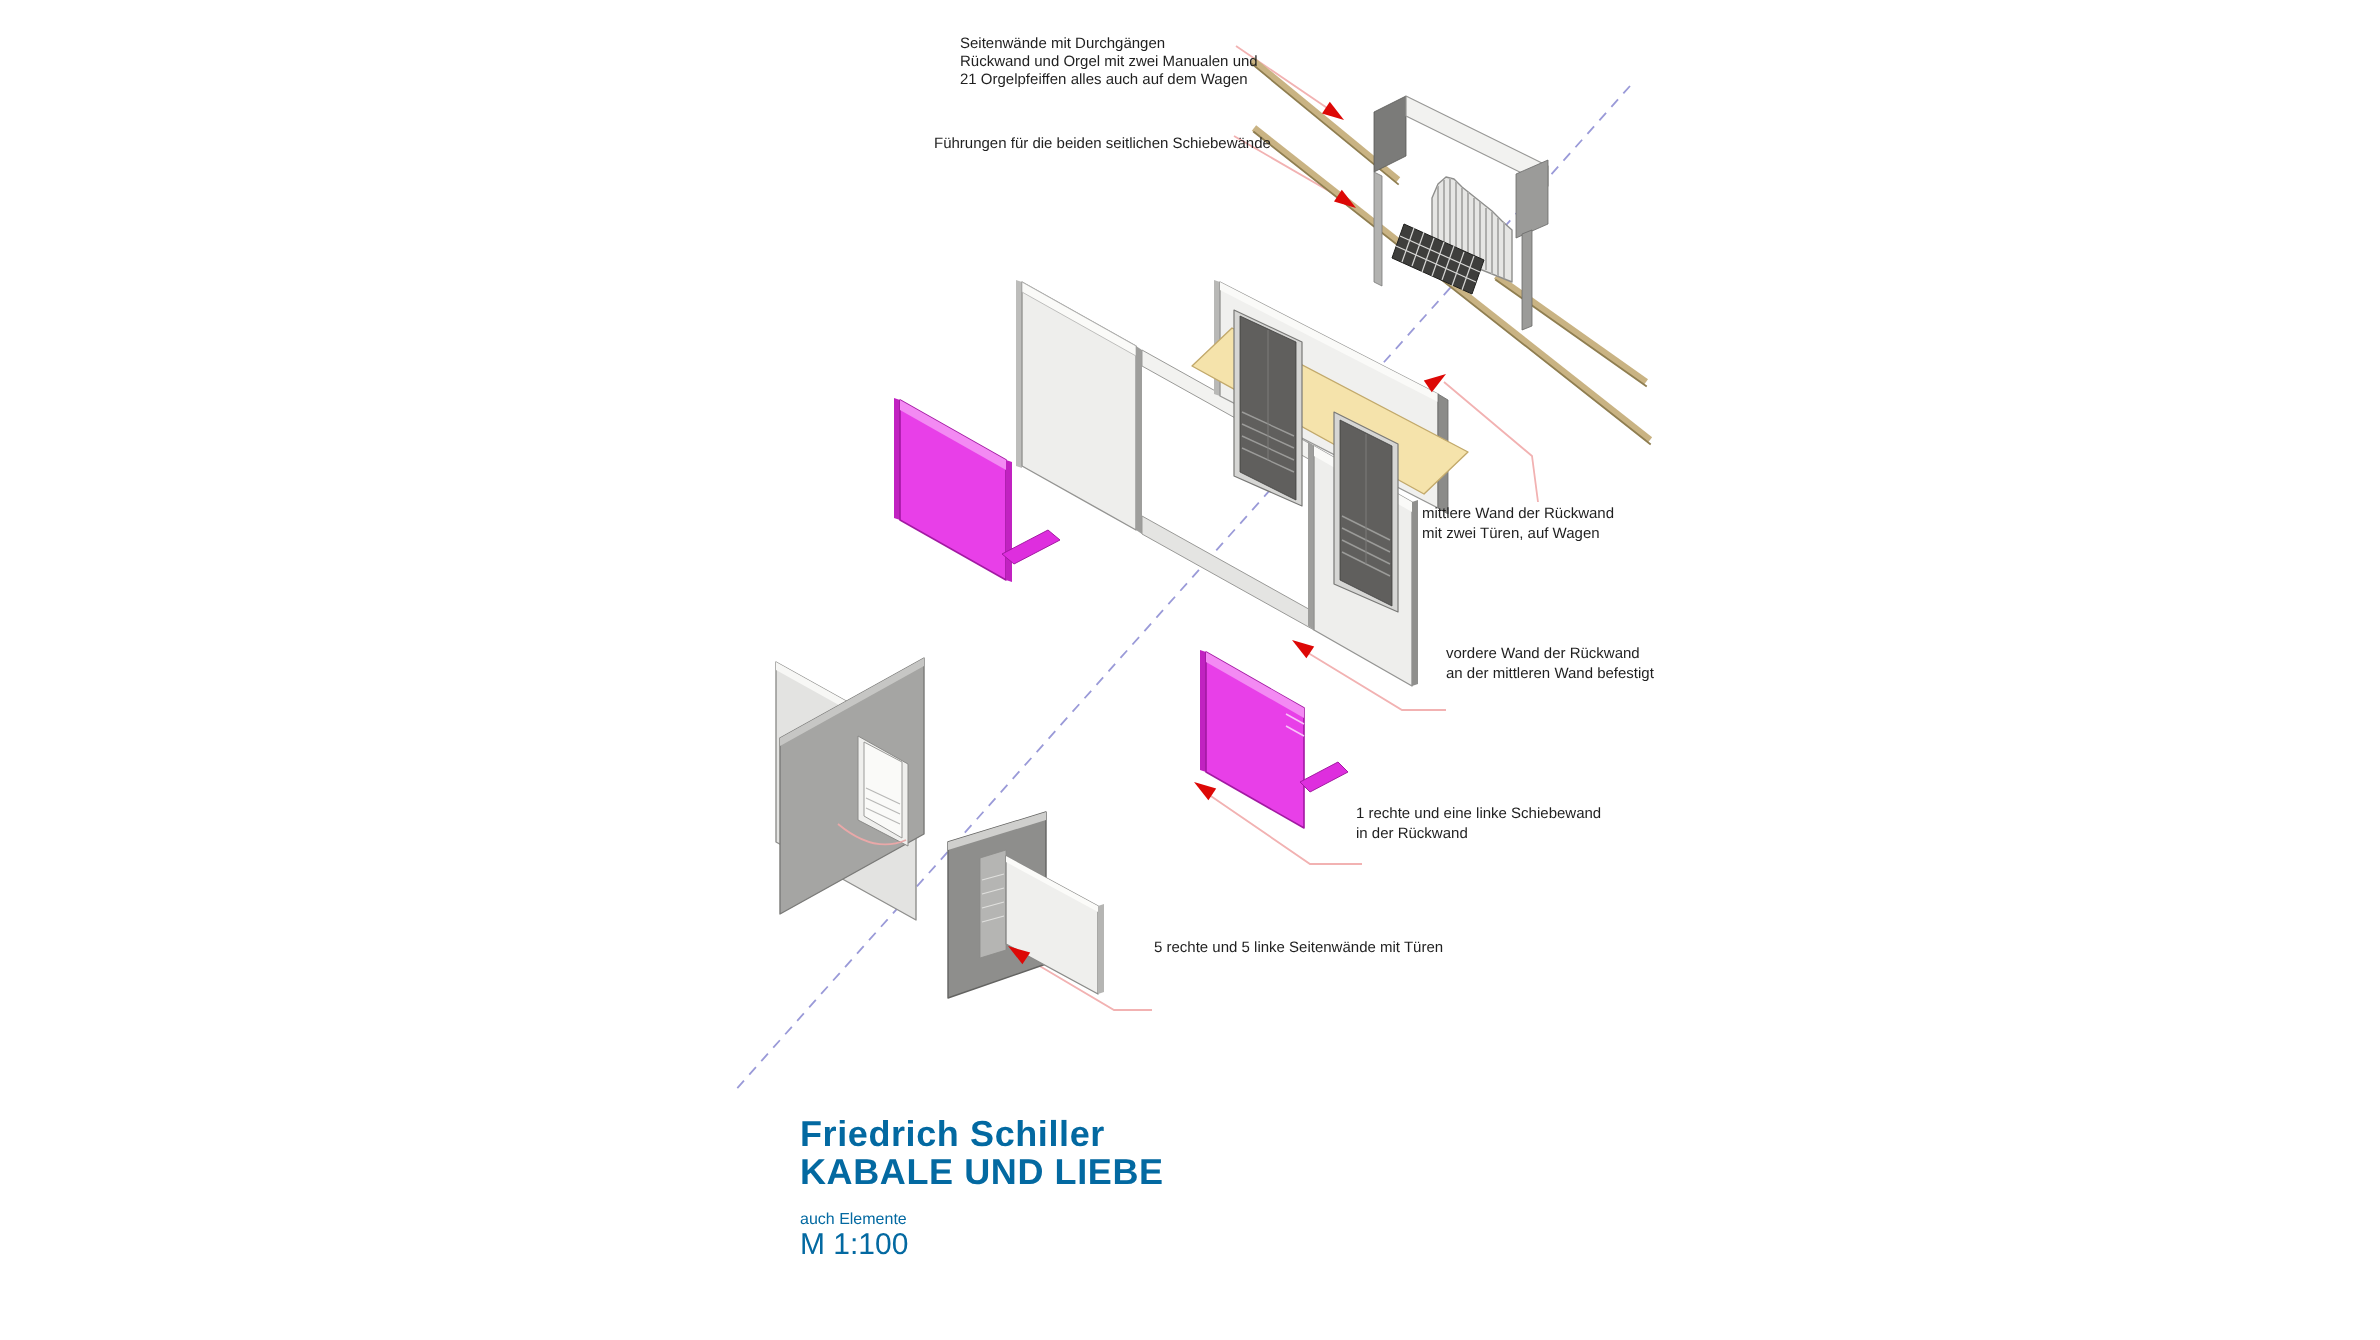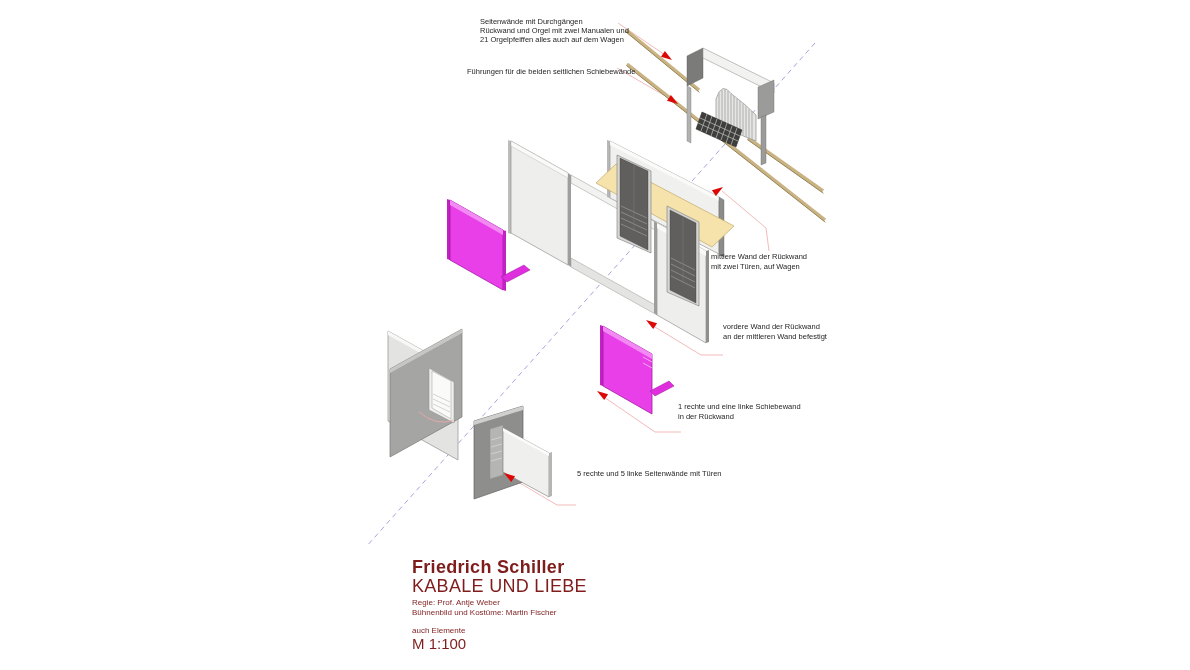--- a/index.html
+++ b/index.html
@@ -1,22 +1,22 @@
 <!DOCTYPE html>
 <html><head>
 <meta charset="utf-8">
 <style>
   html,body{margin:0;padding:0;background:#ffffff;}
   #stage{position:relative;width:1190px;height:670px;background:#ffffff;overflow:hidden;
          font-family:"Liberation Sans",sans-serif;}
   svg{position:absolute;left:0;top:0;}
   text.ann{font-family:"Liberation Sans",sans-serif;font-size:7.5px;fill:#1f1f1f;}
-  .title-block{position:absolute;left:400px;top:558px;color:#7f1d1d;margin-left:12px;}
+  .title-block{position:absolute;left:400px;top:558px;color:#0369a1;}
   .tb-author{font-size:18px;font-weight:bold;line-height:19px;letter-spacing:.3px;}
-  .tb-title{font-size:18px;font-weight:normal;line-height:19px;letter-spacing:.3px;}
+  .tb-title{font-size:18px;font-weight:bold;line-height:19px;letter-spacing:.3px;}
   .tb-credit{font-size:8px;line-height:9.5px;}
   .tb-credits{margin-top:2px;}
   .tb-elements{font-size:8px;line-height:9px;margin-top:9px;}
   .tb-scale{font-size:15px;font-weight:normal;line-height:17px;}
 </style>
 </head>
 <body>
 
 <div id="stage">
 
@@ -194,21 +194,17 @@
     <text class="ann" x="723" y="339">an der mittleren Wand befestigt</text>
     <text class="ann" x="678" y="409">1 rechte und eine linke Schiebewand</text>
     <text class="ann" x="678" y="419">in der Rückwand</text>
     <text class="ann" x="577" y="476">5 rechte und 5 linke Seitenwände mit Türen</text>
   </g>
 </svg>
 
 <div class="title-block">
   <div class="tb-author">Friedrich Schiller</div>
   <div class="tb-title">KABALE UND LIEBE</div>
-  <div class="tb-credits">
-    <div class="tb-credit">Regie: Prof. Antje Weber</div>
-    <div class="tb-credit">Bühnenbild und Kostüme: Martin Fischer</div>
-  </div>
   <div class="tb-elements">auch Elemente</div>
   <div class="tb-scale">M 1:100</div>
 </div>
 
 </div>
 
 </body></html>

